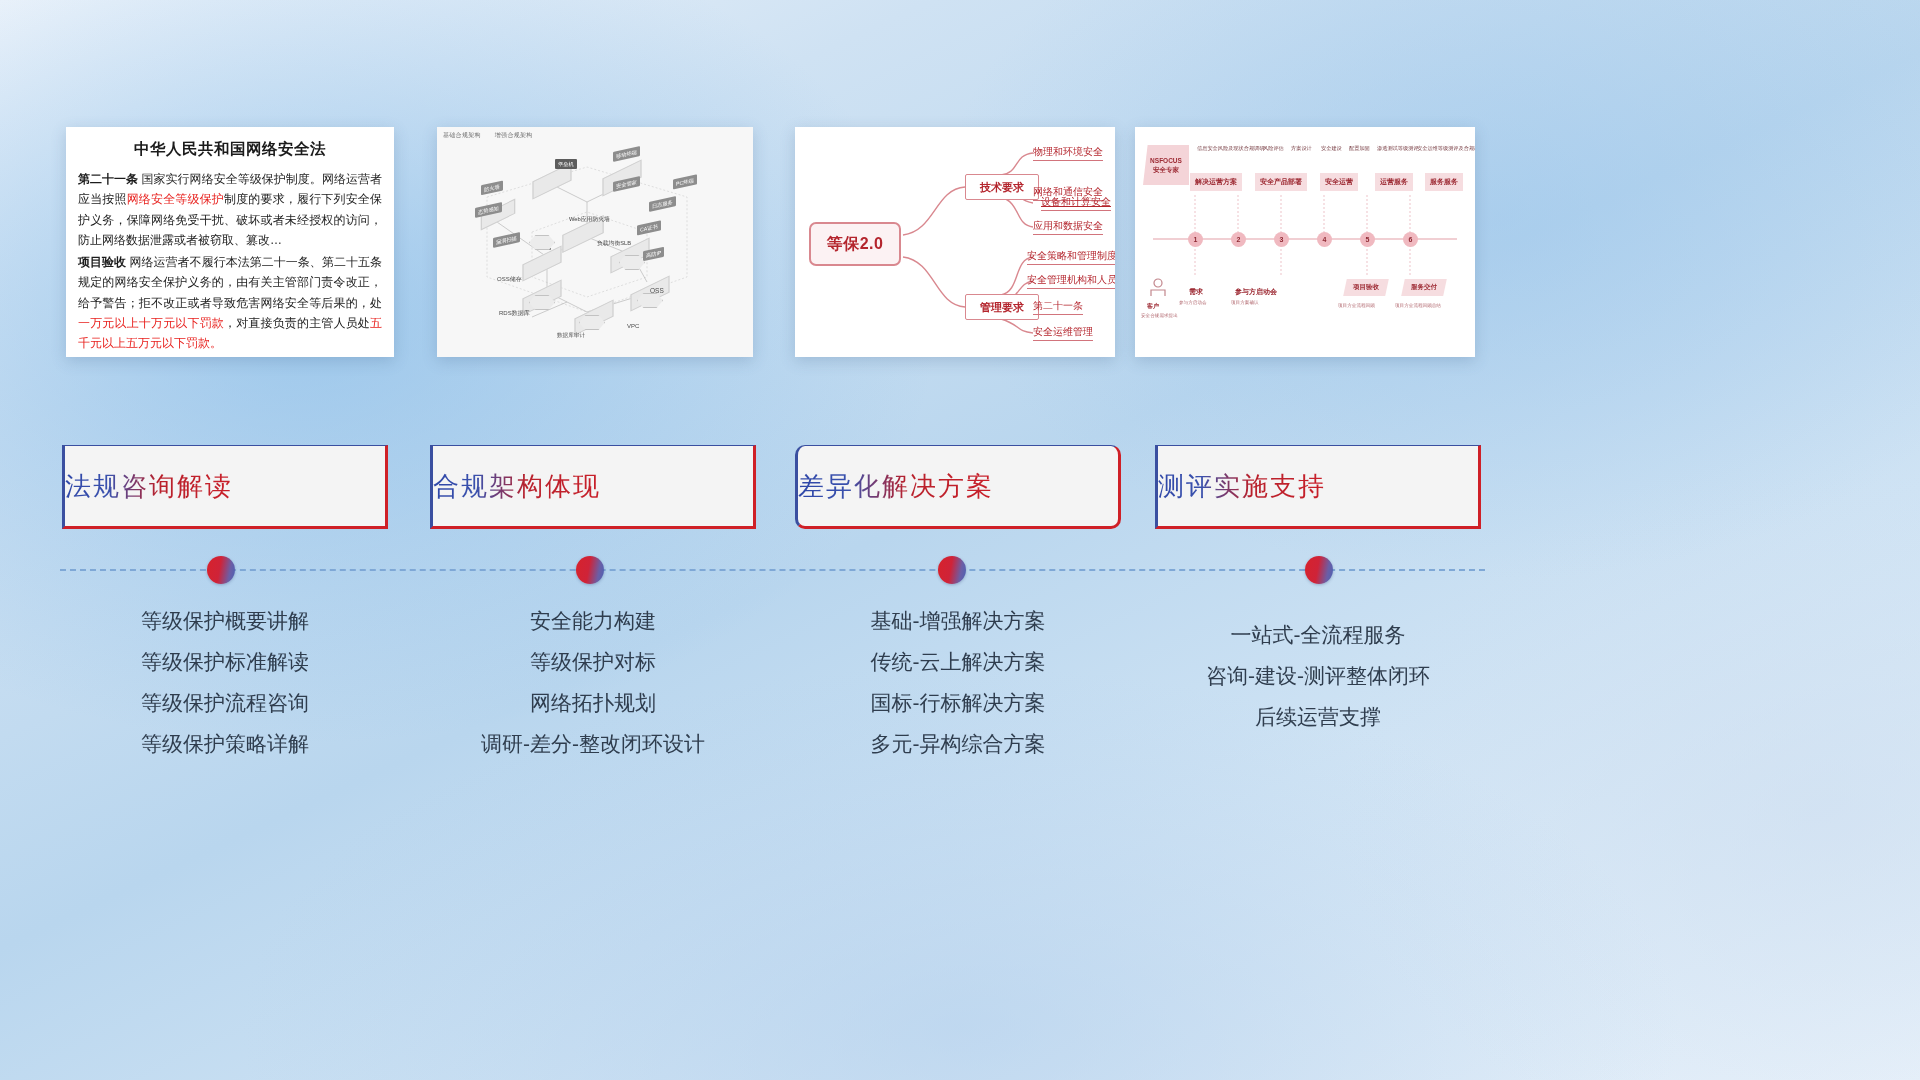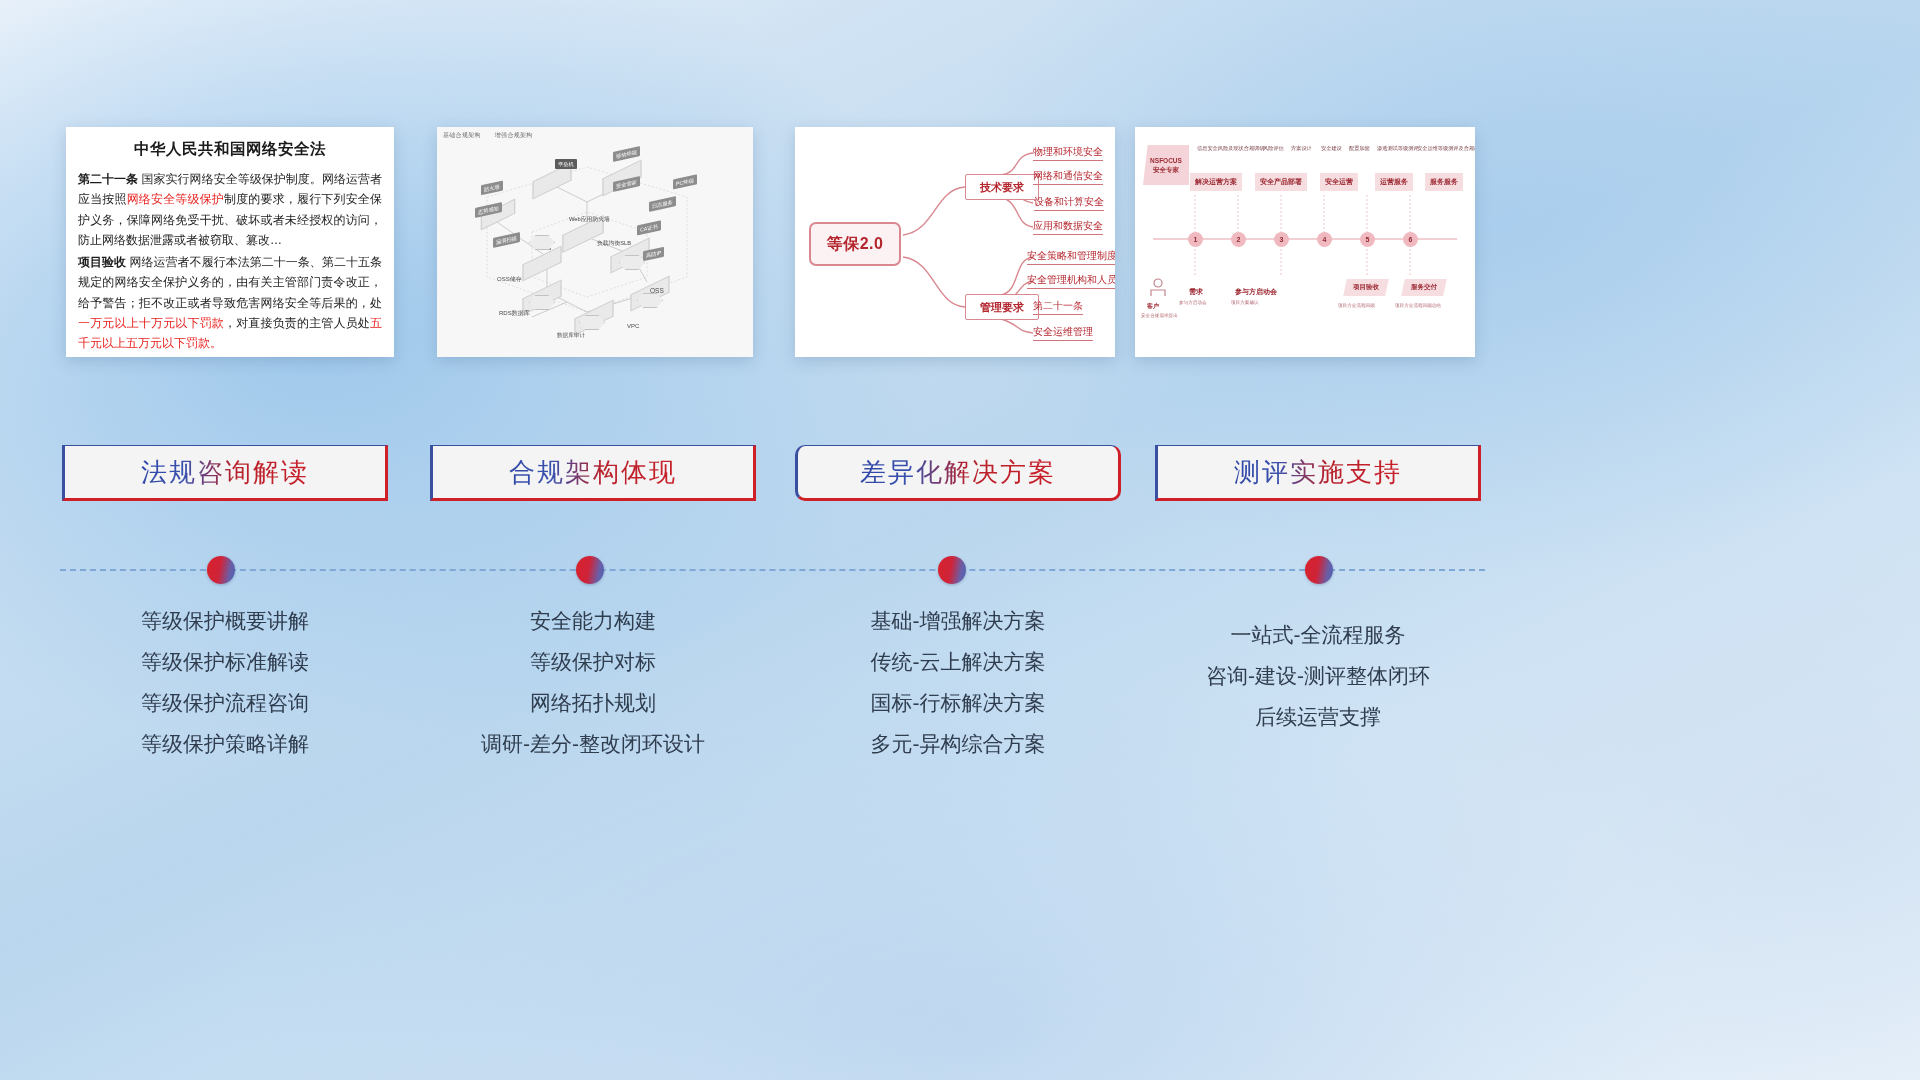--- a/index.html
+++ b/index.html
@@ -115,27 +115,27 @@
     position: absolute; background: #f6dde0; color: #9d2a33; font-size: 6.5px;
     font-weight: bold; padding: 4px 8px; white-space: nowrap;
     transform: skewX(-12deg);
   }
   .rd-para span { display: inline-block; transform: skewX(12deg); }
   .rd-person { position: absolute; color: #c2868c; }
 
   
   #banners { position: absolute; left: 0; top: 445px; width: 1920px; height: 80px; }
   .banner {
-    position: absolute; top: 0; height: 56px;
+    position: absolute; top: 0; height: 84px;
     background: #f4f4f4;
     border-left: 3px solid #3a4fa0;
     border-top: 1px solid #3a4fa0;
     border-right: 3px solid #cf2027;
     border-bottom: 3px solid #cf2027;
-    display: flex; align-items: center; justify-content: center; font-family: Liberation Serif, serif;
+    display: flex; align-items: center; justify-content: flex-start; font-family: Liberation Serif, serif;
   }
   .banner-text {
     font-size: 26px; font-weight: 500; letter-spacing: 2px;
     background: linear-gradient(90deg, #2f47a8 0%, #3a51ad 26%, #b8212c 55%, #c9202a 100%);
     -webkit-background-clip: text; background-clip: text;
     -webkit-text-fill-color: transparent; color: #b8212c;
   }
   .banner-1 { left: 62px;   width: 326px; }
   .banner-2 { left: 430px;  width: 326px; }
   .banner-3 { left: 795px;  width: 326px; border-radius: 10px; }
@@ -263,22 +263,22 @@
           <path d="M206,184 C226,188 222,180 238,180"></path>
           <path d="M206,192 C226,198 220,204 238,206"></path>
         </g>
       </svg>
       <div class="mm-root">等保2.0</div>
 
       <div class="mm-branch" style="left:170px; top:47px;">技术要求</div>
       <div class="mm-branch" style="left:170px; top:167px;">管理要求</div>
 
       <div class="mm-leaf" style="left:238px; top:18px;">物理和环境安全</div>
-      <div class="mm-leaf" style="left:238px; top:42px;">网络和通信安全</div>
-      <div class="mm-leaf" style="left:239px; top:68px;">设备和计算安全</div>
+      <div class="mm-leaf" style="left:238px; top:58px;">网络和通信安全</div>
+      <div class="mm-leaf" style="left:246px; top:68px;text-decoration:underline;">设备和计算安全</div>
       <div class="mm-leaf" style="left:238px; top:92px;">应用和数据安全</div>
 
       <div class="mm-leaf" style="left:232px; top:122px;">安全策略和管理制度</div>
       <div class="mm-leaf" style="left:232px; top:146px;">安全管理机构和人员</div>
       <div class="mm-leaf" style="left:238px; top:172px;">第二十一条</div>
       <div class="mm-leaf" style="left:238px; top:198px;">安全运维管理</div>
     </div>
   </div>
 
   <div class="card card-4">

